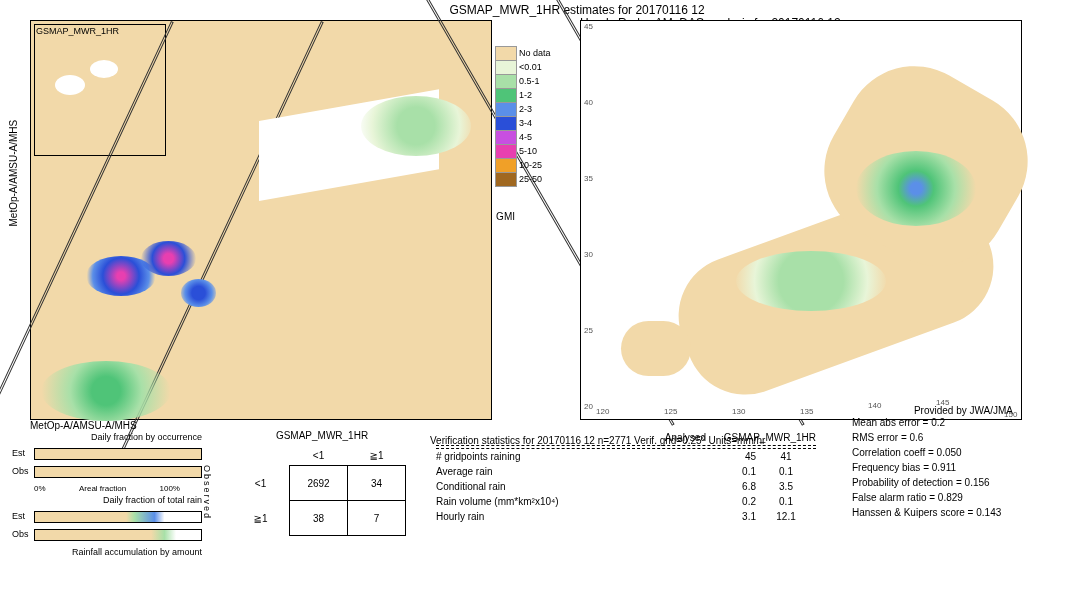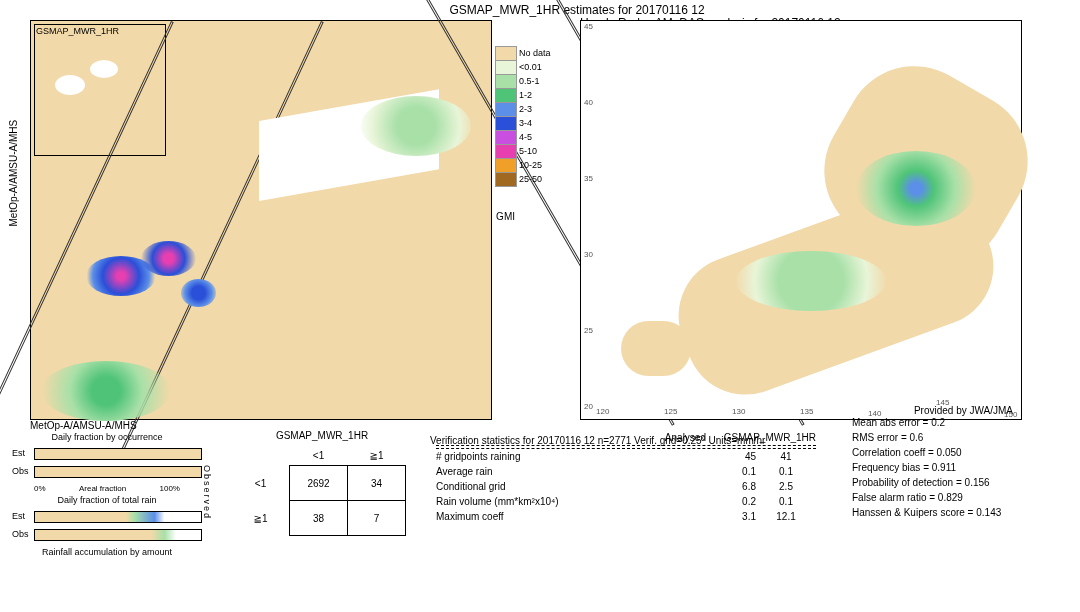--- a/index.html
+++ b/index.html
@@ -13,21 +13,21 @@
 .inset-title{font-size:9px;padding:1px}
 .legend{position:absolute;right:-62px;top:25px;width:58px}
 .legend-item{display:flex;align-items:center;height:14px;font-size:9px}
 .legend-swatch{width:20px;height:13px;border:1px solid #999;margin-right:2px}
 .anal{position:absolute;left:250px;top:154px;font-size:10px}
 .gmi{position:absolute;right:-24px;top:190px;font-size:10px}
 .swath{position:absolute;border:1px solid #333;transform-origin:top left}
 .blob{position:absolute;border-radius:50%}
 .lower{position:absolute;left:12px;top:430px;width:1056px}
 .fractions{float:left;width:190px;font-size:9px}
-.fractions .lbl{text-align:center;font-size:9px;margin:2px 0}
+.fractions .lbl{text-align:right;font-size:9px;margin:2px 0}
 .barrow{display:flex;align-items:flex-start;margin:6px 0}
 .barrow span{width:22px}
 .bar{height:10px;border:1px solid #000;flex:1;background:#f2d9a9}
 .scale{display:flex;justify-content:space-between;font-size:8px;padding:0 22px}
 .contingency{float:left;margin-left:20px;width:180px}
 .ctable{border-collapse:collapse;margin-top:4px}
 .ctable td{border:1px solid #000;width:55px;height:32px;text-align:center;font-size:10px}
 .ctable .hdr{border:none;height:18px}
 .obs-lbl{float:left;writing-mode:vertical-lr;height:70px;margin-top:35px;font-size:9px;letter-spacing:2px}
 .verif{float:left;margin-left:24px;width:380px;font-size:10px}
@@ -122,21 +122,21 @@
     <div class="blob" style="left:250px;top:55px;width:190px;height:180px;background:#f2d9a9;border-radius:70px;transform:rotate(30deg)"></div>
     <div class="blob" style="left:40px;top:300px;width:70px;height:55px;background:#f2d9a9;border-radius:40px"></div>
     <div class="blob" style="left:275px;top:130px;width:120px;height:75px;background:radial-gradient(circle,#5b8fe8 8%,#4fc478 25%,#a8e0a8 55%,transparent 85%)"></div>
     <div class="blob" style="left:155px;top:230px;width:150px;height:60px;background:radial-gradient(circle,#a8e0a8 40%,#e8f5d8 70%,transparent 95%)"></div>
     <div class="provided">Provided by JWA/JMA</div>
     <div id="rticks-x">
         <div class="tick" style="bottom: 3px; left: 15px;">120</div>
         <div class="tick" style="bottom: 3px; left: 83px;">125</div>
         <div class="tick" style="bottom: 3px; left: 151px;">130</div>
         <div class="tick" style="bottom: 3px; left: 219px;">135</div>
-        <div class="tick" style="bottom: 1px; left: 287px; text-align: center;">140</div>
+        <div class="tick" style="bottom: 9px; left: 287px; text-align: center;">140</div>
         <div class="tick" style="bottom: 12px; left: 355px;">145</div>
         <div class="tick" style="bottom: 0; left: 423px;">150</div>
       </div>
       <div id="rticks-y">
         <div class="tick" style="left: 3px; bottom: 8px;">20</div>
         <div class="tick" style="left: 3px; bottom: 84px;">25</div>
         <div class="tick" style="left: 3px; bottom: 160px;">30</div>
         <div class="tick" style="left: 3px; bottom: 236px;">35</div>
         <div class="tick" style="left: 3px; bottom: 312px;">40</div>
         <div class="tick" style="left: 3px; bottom: 388px;">45</div>
@@ -209,31 +209,31 @@
             <span># gridpoints raining</span>
             <span>45</span>
             <span>41</span>
           </div>
           <div class="verif-row">
             <span>Average rain</span>
             <span>0.1</span>
             <span>0.1</span>
           </div>
           <div class="verif-row">
-            <span>Conditional grid</span>
+            <span>Conditional rain</span>
             <span>6.8</span>
-            <span>2.5</span>
+            <span>3.5</span>
           </div>
           <div class="verif-row">
             <span>Rain volume (mm*km²x10⁴)</span>
             <span>0.2</span>
             <span>0.1</span>
           </div>
           <div class="verif-row">
-            <span>Maximum coeff</span>
+            <span>Hourly rain</span>
             <span>3.1</span>
             <span>12.1</span>
           </div>
         </div>
     </div>
 
     <div class="metrics" id="metrics">
         <div>Mean abs error = 0.2</div>
         <div>RMS error = 0.6</div>
         <div>Correlation coeff = 0.050</div>

